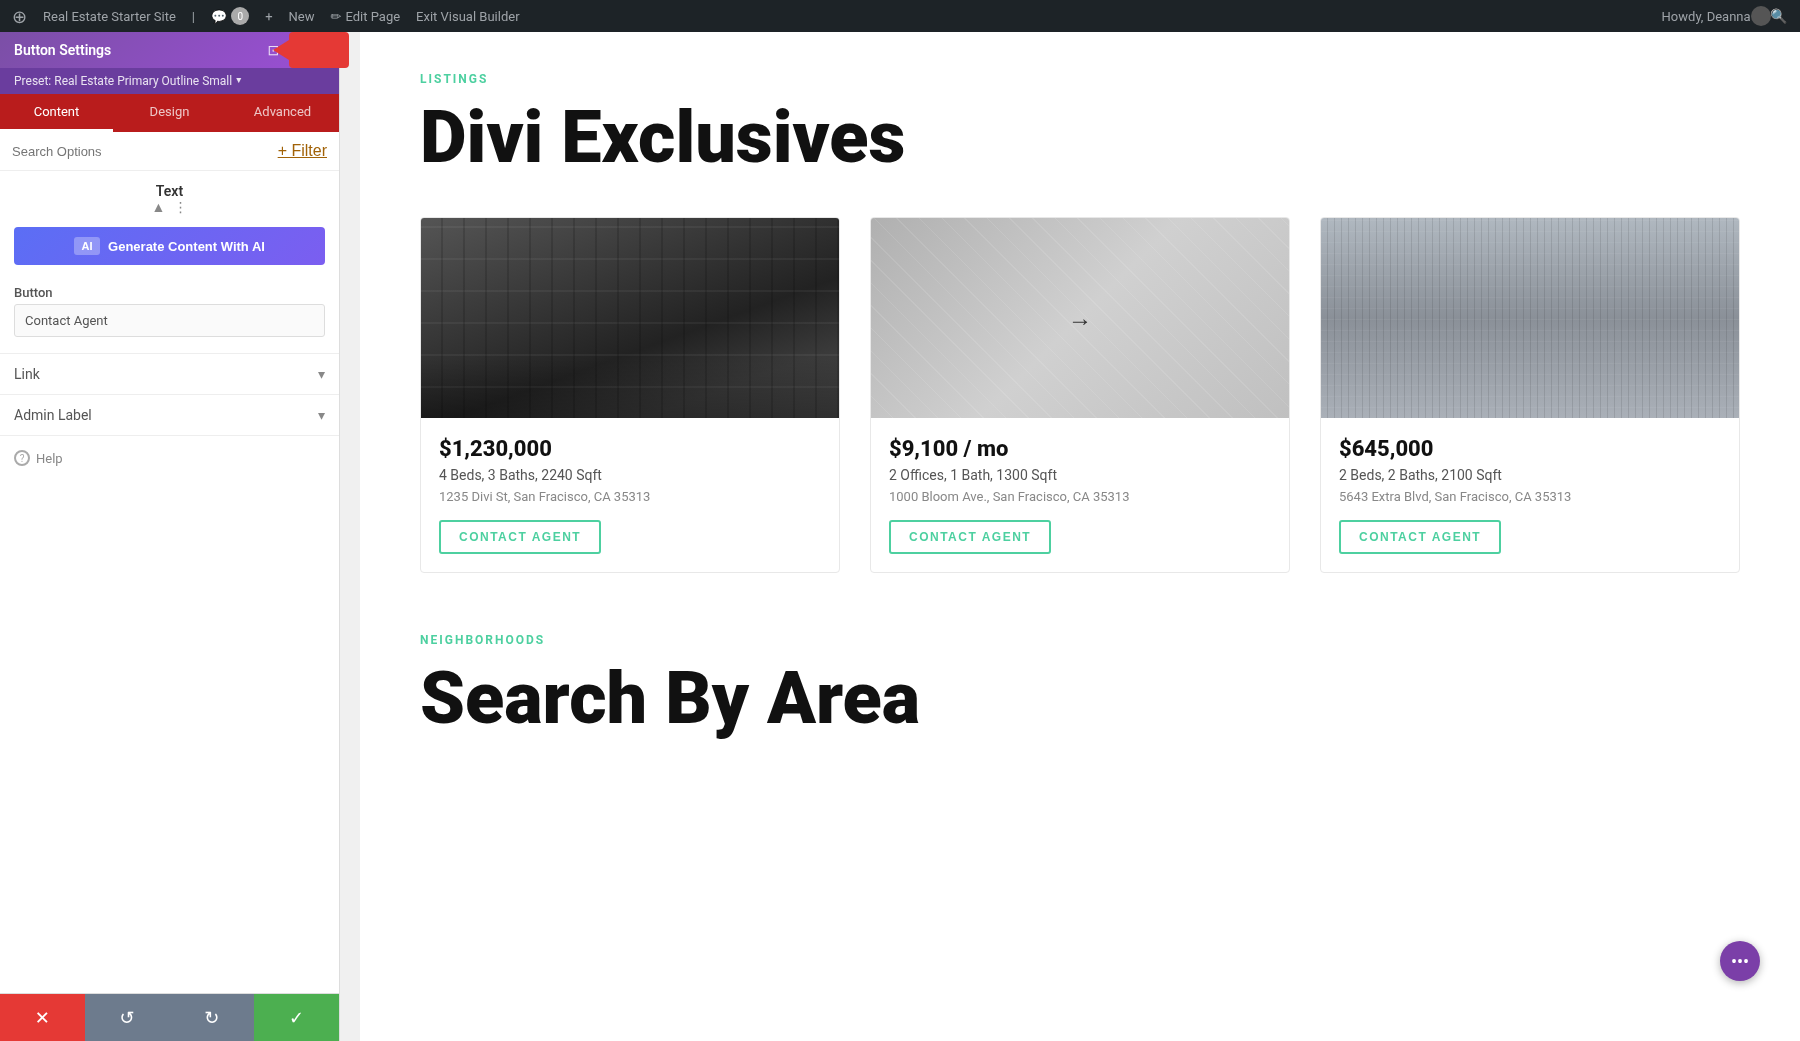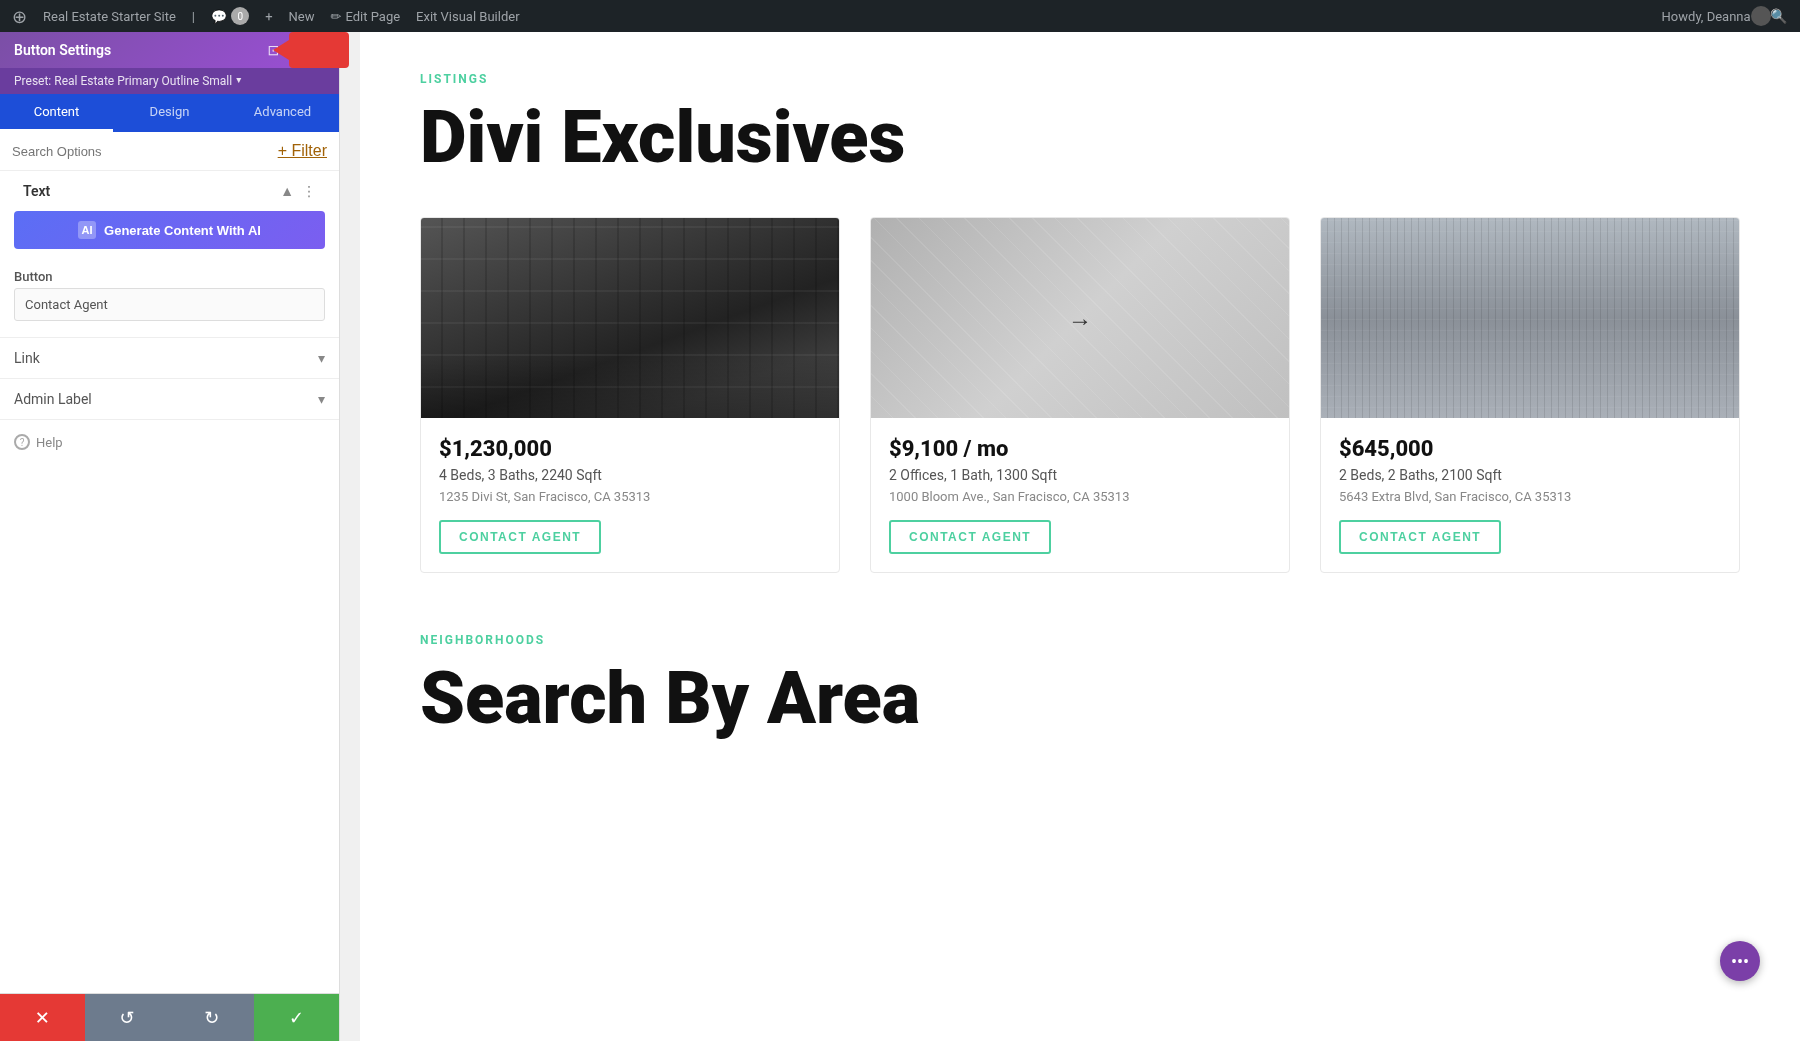--- a/index.html
+++ b/index.html
@@ -140,21 +140,21 @@
       font-size: 12px;
       color: rgba(255,255,255,0.85);
       display: flex;
       align-items: flex-start;
       gap: 4px;
     }
     .preset-bar .chevron { font-size: 10px; }
 
     
     .panel-tabs {
-      background: #1d4ed8;
+      background: #b91c1c;
       display: flex;
     }
     .panel-tab {
       flex: 1;
       text-align: center;
       padding: 10px 0;
       font-size: 13px;
       color: rgba(255,255,255,0.75);
       cursor: pointer;
       border-bottom: 3px solid transparent;
@@ -200,22 +200,23 @@
     }
 
     
     .section {
       border-bottom: 1px solid #eee;
     }
     .section-header {
       display: flex;
       align-items: center;
       justify-content: space-between;
-      padding: 12px 23px;
-      cursor: pointer;
+      padding: 12px 14px;
+      cursor: pointer;
+      flex-direction: column;
     }
     .section-title {
       font-size: 14px;
       font-weight: 600;
       color: #333;
     }
     .section-actions {
       display: flex;
       align-items: center;
       gap: 8px;
@@ -240,21 +241,21 @@
       font-weight: 600;
       padding: 10px 16px;
       cursor: pointer;
       display: flex;
       align-items: center;
       gap: 8px;
       width: calc(100% - 28px);
       justify-content: center;
     }
     .ai-icon {
-      width: 18px;
+      width: 26px;
       height: 18px;
       background: rgba(255,255,255,0.3);
       border-radius: 3px;
       display: flex;
       align-items: center;
       justify-content: center;
       font-size: 11px;
       font-weight: bold;
       color: #fff;
     }

